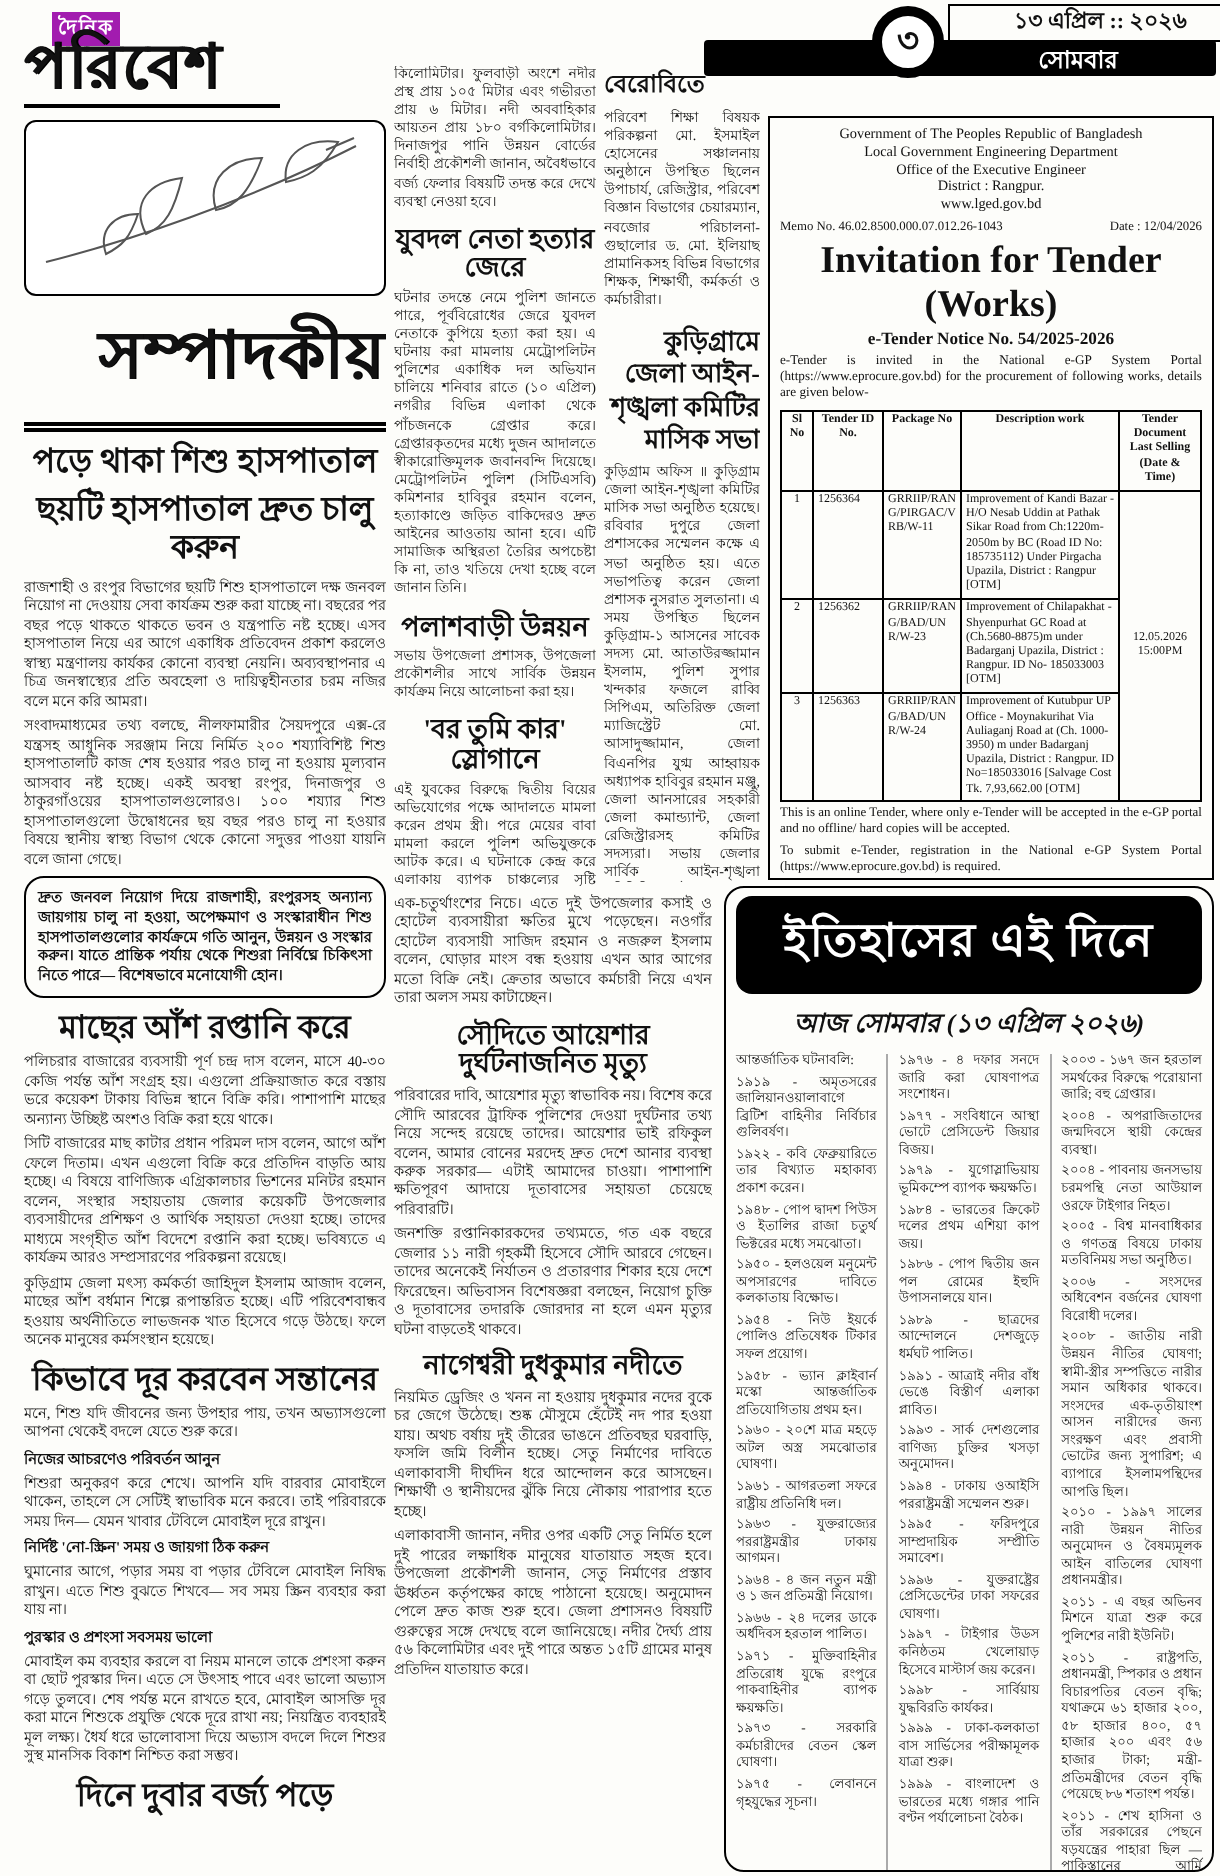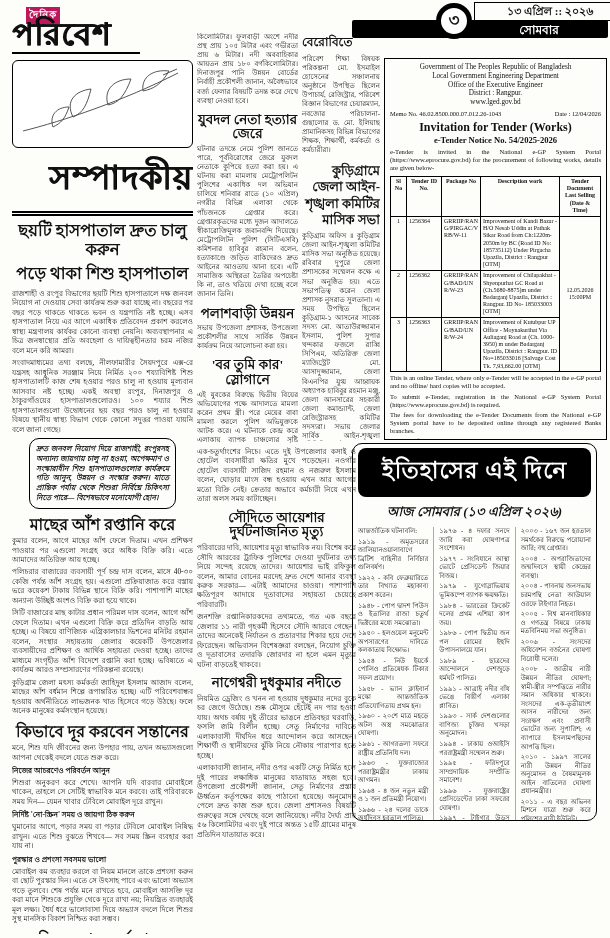--- a/index.html
+++ b/index.html
@@ -1,20 +1,20 @@
 <!DOCTYPE html>
 <html><head>
 <meta charset="utf-8">
 <style>
   html,body{margin:0;padding:0;background:#e8e8e4;}
   #page{position:relative;width:610px;height:938px;background:#fdfdfa;color:#111;
         font-family:"Liberation Serif","DejaVu Serif",serif;overflow:hidden;margin:0 auto;}
   
   #masthead{position:absolute;left:12px;top:4px;width:170px;}
-  #masthead .daily{font-size:10px;font-weight:bold;letter-spacing:1px;background:#be185d;color:#fff;
+  #masthead .daily{font-size:10px;font-weight:bold;letter-spacing:1px;background:#a21caf;color:#fff;
         display:inline-block;padding:0 3px;margin-left:14px;}
   #masthead .title{font-size:31px;font-weight:bold;line-height:.9;letter-spacing:1px;
         text-shadow:1px 0 #000;margin-top:-3px;}
   #masthead-rule{position:absolute;left:12px;top:52px;width:128px;border-top:2px solid #000;}
   #date-box{position:absolute;left:474px;top:2px;width:130px;height:17px;border:1px solid #000;
         text-align:left;font-size:11px;font-weight:bold;line-height:16px;padding-left:32px;}
   #day-bar{position:absolute;left:352px;top:20px;width:256px;height:18px;background:#000;border-radius:2px;}
   #day-label{position:absolute;left:474px;top:21px;width:130px;text-align:center;color:#fff;
         font-size:12px;font-weight:bold;}
   #page-circle{position:absolute;left:436px;top:3px;width:26px;height:26px;border:5px solid #000;
@@ -26,43 +26,43 @@
   #narrow-col{left:302px;top:33px;width:78px;height:408px;}
   #mid-lower{left:197px;top:447px;width:159px;height:488px;}
   .para{font-size:7.3px;line-height:1.3;text-align:justify;margin:0 0 3px 0;}
   #narrow-col .para,#mid-upper .para{font-size:7px;}
   .hl{font-size:16px;font-weight:bold;text-align:center;line-height:1.08;margin:7px 0 3px;}
   #mid-upper .hl,#mid-lower .hl{font-size:13.5px;}
   .hl3{font-size:12px;font-weight:bold;margin:0 0 2px;}
   .hl4{font-size:13px;font-weight:bold;text-align:right;line-height:1.25;margin:8px 0 4px;}
   .subbold{font-size:7.4px;font-weight:bold;margin:2px 0 1px;}
   .boxpara{border:1.5px solid #000;border-radius:10px;padding:5px 6px;font-size:7.4px;font-weight:bold;
-        line-height:1.32;text-align:justify;margin:4px 17px;font-style:italic;}
+        line-height:1.32;text-align:justify;margin:4px 0;}
   .sec-title{font-size:33px;font-weight:bold;text-align:right;letter-spacing:1px;
         border-bottom:5px double #000;padding-bottom:3px;margin:4px 0 6px;text-shadow:.7px 0 #000;}
   .ed-hl{font-size:16.5px;font-weight:bold;text-align:center;line-height:1.15;margin:2px 0 5px;}
   #illus-box{border:1.5px solid #000;border-radius:6px;height:86px;margin-bottom:4px;background:#fff;}
   
   #tender-box{position:absolute;left:384px;top:58px;width:223px;height:382px;border:1.5px solid #000;
         padding:4px 5px;box-sizing:border-box;font-family:"Liberation Serif",serif;display:flex;flex-direction:column;overflow:hidden;}
   .gov-line{text-align:center;font-size:7.2px;line-height:1.22;}
   .memo-row{display:flex;justify-content:space-between;font-size:6.4px;margin:3px 0 2px;}
-  .tender-title{text-align:center;font-size:12px;font-weight:bold;margin-top:1px;}
+  .tender-title{text-align:center;font-size:19px;font-weight:bold;margin-top:1px;}
   .tender-subtitle{text-align:center;font-size:8.6px;font-weight:bold;margin-bottom:3px;}
   .tender-intro{font-size:6.6px;text-align:justify;line-height:1.25;margin-bottom:3px;}
   #tender-table{width:100%;border-collapse:collapse;font-size:6px;line-height:1.2;}
   #tender-table th,#tender-table td{border:1px solid #000;padding:1.5px 2px;vertical-align:top;}
   #tender-table th{text-align:center;font-weight:bold;}
   #tender-table .c-sl{width:11px;text-align:center;}
   #tender-table .c-id{width:30px;}
   #tender-table .c-pkg{width:34px;word-break:break-all;}
   #tender-table .c-sell{width:36px;text-align:center;vertical-align:middle;}
   .tender-note{font-size:6.5px;text-align:justify;line-height:1.25;margin-top:2px;}
   
-  #history-box{position:absolute;left:352px;top:443px;width:245px;height:378px;border:1.5px solid #000;
+  #history-box{position:absolute;left:362px;top:443px;width:245px;height:493px;border:1.5px solid #000;
         border-radius:10px;padding:4px 5px;box-sizing:border-box;overflow:hidden;}
   #history-header{background:#000;color:#fff;border-radius:8px;text-align:center;
         font-size:23px;font-weight:bold;padding:4px 0 6px;letter-spacing:1px;}
   #history-date{text-align:center;font-size:13px;font-weight:bold;font-style:italic;margin:5px 0 4px;}
   #history-cols{display:flex;gap:5px;}
   .hist-col{flex:1;font-size:6.6px;line-height:1.3;text-align:justify;}
   .hist-col + .hist-col{border-left:1px solid #aaa;padding-left:5px;}
   .hist-entry{margin:0 0 2px 0;}
 </style>
 </head>
@@ -88,27 +88,26 @@
           <path d="M60,56 C 52,40 62,30 78,28 C 74,44 70,52 60,56 Z"></path>
           <path d="M95,44 C 90,28 102,18 118,18 C 112,34 106,42 95,44 Z"></path>
           <path d="M130,30 C 128,16 140,8 156,10 C 148,24 140,28 130,30 Z"></path>
           <path d="M40,66 C 36,54 44,46 56,46 C 52,58 48,62 40,66 Z"></path>
           <path d="M150,14 l 14,-6"></path>
         </g>
       </svg>
     </div>
     <div id="left-flow">
         <div class="sec-title">সম্পাদকীয়</div>
+        <div class="ed-hl">পড়ে থাকা শিশু হাসপাতাল</div>
         <div class="ed-hl">ছয়টি হাসপাতাল দ্রুত চালু করুন</div>
-        <div class="ed-hl">পড়ে থাকা শিশু হাসপাতাল</div>
         <div class="para">রাজশাহী ও রংপুর বিভাগের ছয়টি শিশু হাসপাতালে দক্ষ জনবল নিয়োগ না দেওয়ায় সেবা কার্যক্রম শুরু করা যাচ্ছে না। বছরের পর বছর পড়ে থাকতে থাকতে ভবন ও যন্ত্রপাতি নষ্ট হচ্ছে। এসব হাসপাতাল নিয়ে এর আগে একাধিক প্রতিবেদন প্রকাশ করলেও স্বাস্থ্য মন্ত্রণালয় কার্যকর কোনো ব্যবস্থা নেয়নি। অব্যবস্থাপনার এ চিত্র জনস্বাস্থ্যের প্রতি অবহেলা ও দায়িত্বহীনতার চরম নজির বলে মনে করি আমরা।</div>
         <div class="para">সংবাদমাধ্যমের তথ্য বলছে, নীলফামারীর সৈয়দপুরে এক্স-রে যন্ত্রসহ আধুনিক সরঞ্জাম নিয়ে নির্মিত ২০০ শয্যাবিশিষ্ট শিশু হাসপাতালটি কাজ শেষ হওয়ার পরও চালু না হওয়ায় মূল্যবান আসবাব নষ্ট হচ্ছে। একই অবস্থা রংপুর, দিনাজপুর ও ঠাকুরগাঁওয়ের হাসপাতালগুলোরও। ১০০ শয্যার শিশু হাসপাতালগুলো উদ্বোধনের ছয় বছর পরও চালু না হওয়ার বিষয়ে স্থানীয় স্বাস্থ্য বিভাগ থেকে কোনো সদুত্তর পাওয়া যায়নি বলে জানা গেছে।</div>
         <div class="boxpara">দ্রুত জনবল নিয়োগ দিয়ে রাজশাহী, রংপুরসহ অন্যান্য জায়গায় চালু না হওয়া, অপেক্ষমাণ ও সংস্কারাধীন শিশু হাসপাতালগুলোর কার্যক্রমে গতি আনুন, উন্নয়ন ও সংস্কার করুন। যাতে প্রান্তিক পর্যায় থেকে শিশুরা নির্বিঘ্নে চিকিৎসা নিতে পারে— বিশেষভাবে মনোযোগী হোন।</div>
         <div class="hl">মাছের আঁশ রপ্তানি করে</div>
-        <div class="para">কুমার বলেন, আগে মাছের আঁশ ফেলে দিতাম। এখন প্রশিক্ষণ পাওয়ার পর এগুলো সংগ্রহ করে অধিক বিক্রি করি। এতে আমাদের অতিরিক্ত আয় হচ্ছে।</div>
         <div class="para">পলিচরার বাজারের ব্যবসায়ী পূর্ণ চন্দ্র দাস বলেন, মাসে 40-৩০ কেজি পর্যন্ত আঁশ সংগ্রহ হয়। এগুলো প্রক্রিয়াজাত করে বস্তায় ভরে কয়েকশ টাকায় বিভিন্ন স্থানে বিক্রি করি। পাশাপাশি মাছের অন্যান্য উচ্ছিষ্ট অংশও বিক্রি করা হয়ে থাকে।</div>
         <div class="para">সিটি বাজারের মাছ কাটার প্রধান পরিমল দাস বলেন, আগে আঁশ ফেলে দিতাম। এখন এগুলো বিক্রি করে প্রতিদিন বাড়তি আয় হচ্ছে। এ বিষয়ে বাণিজ্যিক এগ্রিকালচার ভিশনের মনিটর রহমান বলেন, সংস্থার সহায়তায় জেলার কয়েকটি উপজেলার ব্যবসায়ীদের প্রশিক্ষণ ও আর্থিক সহায়তা দেওয়া হচ্ছে। তাদের মাধ্যমে সংগৃহীত আঁশ বিদেশে রপ্তানি করা হচ্ছে। ভবিষ্যতে এ কার্যক্রম আরও সম্প্রসারণের পরিকল্পনা রয়েছে।</div>
         <div class="para">কুড়িগ্রাম জেলা মৎস্য কর্মকর্তা জাহিদুল ইসলাম আজাদ বলেন, মাছের আঁশ বর্ধমান শিল্পে রূপান্তরিত হচ্ছে। এটি পরিবেশবান্ধব হওয়ায় অর্থনীতিতে লাভজনক খাত হিসেবে গড়ে উঠছে। ফলে অনেক মানুষের কর্মসংস্থান হয়েছে।</div>
         <div class="hl">কিভাবে দূর করবেন সন্তানের</div>
         <div class="para">মনে, শিশু যদি জীবনের জন্য উপহার পায়, তখন অভ্যাসগুলো আপনা থেকেই বদলে যেতে শুরু করে।</div>
         <div class="subbold">নিজের আচরণেও পরিবর্তন আনুন</div>
         <div class="para">শিশুরা অনুকরণ করে শেখে। আপনি যদি বারবার মোবাইলে থাকেন, তাহলে সে সেটিই স্বাভাবিক মনে করবে। তাই পরিবারকে সময় দিন— যেমন খাবার টেবিলে মোবাইল দূরে রাখুন।</div>
         <div class="subbold">নির্দিষ্ট 'নো-স্ক্রিন' সময় ও জায়গা ঠিক করুন</div>
         <div class="para">ঘুমানোর আগে, পড়ার সময় বা পড়ার টেবিলে মোবাইল নিষিদ্ধ রাখুন। এতে শিশু বুঝতে শিখবে— সব সময় স্ক্রিন ব্যবহার করা যায় না।</div>
         <div class="subbold">পুরস্কার ও প্রশংসা সবসময় ভালো</div>

